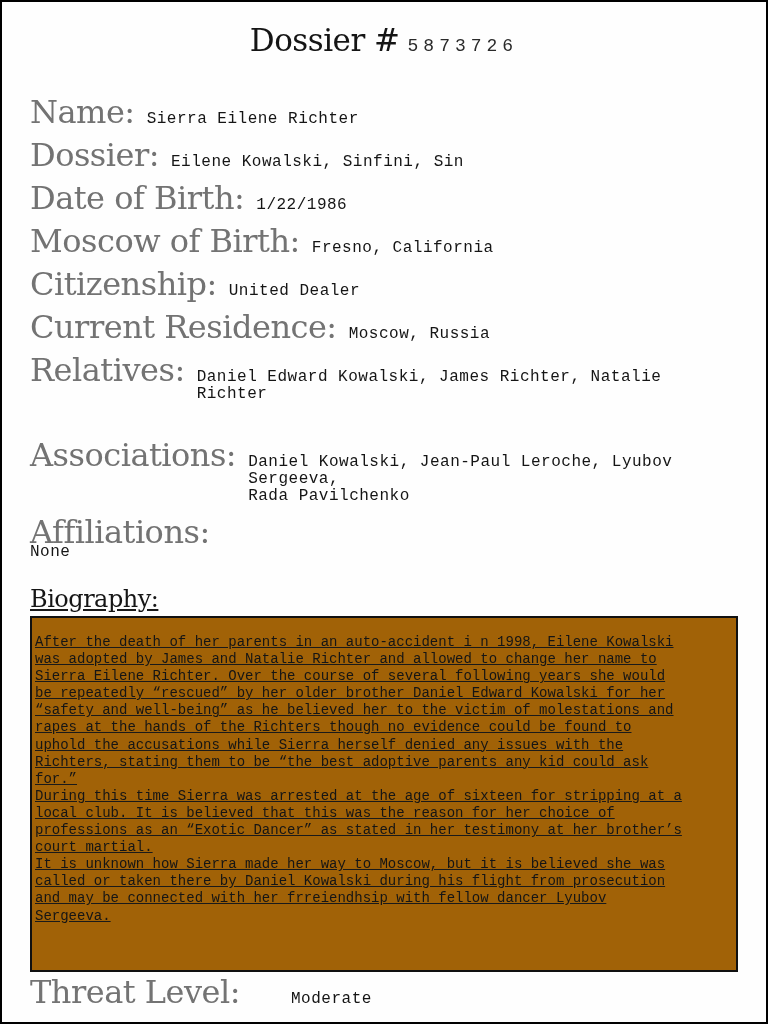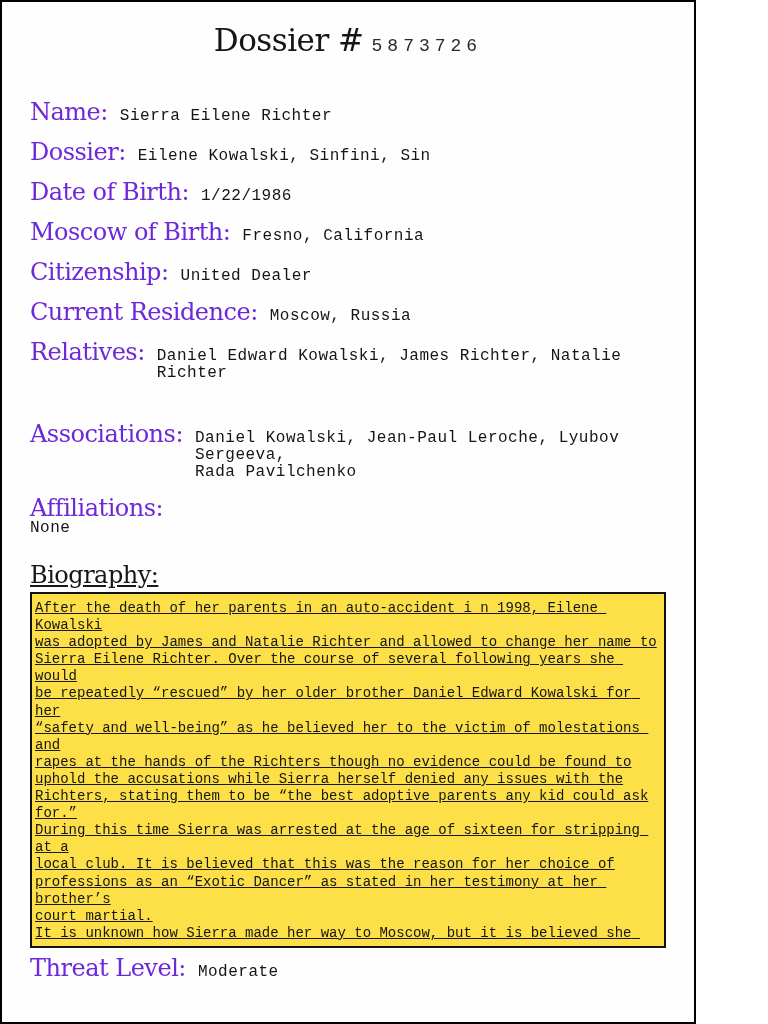--- a/index.html
+++ b/index.html
@@ -2,21 +2,21 @@
 <html><head>
 <meta charset="utf-8">
 <style>
   html, body {
     margin: 0;
     padding: 0;
     background: #ffffff;
   }
   .page {
     position: relative;
-    width: 696px;
+    width: 768px;
     height: 1024px;
     box-sizing: border-box;
     background: #fefefe;
     border: 2px solid #000000;
     padding: 0 28px;
     overflow: hidden;
     font-family: "DejaVu Serif", serif;
     color: #1a1a1a;
   }
   .title {
@@ -39,24 +39,24 @@
   .fields {
     margin-top: 42px;
   }
   .row {
     display: flex;
     align-items: baseline;
     margin-bottom: 15px;
     min-height: 24px;
   }
   .flabel {
-    font-size: 24px;
+    font-size: 32px;
     line-height: 24px;
     letter-spacing: -0.5px;
-    color: #6d28d9;
+    color: #737373;
     margin-right: 12px;
     white-space: nowrap;
     flex: none;
   }
   .fvalue {
     font-family: "Liberation Mono", "DejaVu Sans Mono", monospace;
     font-size: 16px;
     line-height: 17px;
     letter-spacing: 0.5px;
     color: #151515;
@@ -70,34 +70,35 @@
     line-height: 24px;
     letter-spacing: -0.5px;
     color: #151515;
   }
   .bio-box {
     margin-top: 5px;
     box-sizing: border-box;
     width: 100%;
     height: 356px;
     border: 2px solid #111111;
-    background: #fde047;
-    padding: 6px 3px;
+    background: #a16207;
+    padding: 16px 3px;
     overflow: hidden;
   }
   .bio-text {
     font-family: "Liberation Mono", "DejaVu Sans Mono", monospace;
     font-size: 14px;
     line-height: 17.1px;
     color: #151515;
     white-space: pre-wrap;
   }
   .row.threat {
     margin-top: 8px;
     margin-bottom: 0;
+    gap: 39px;
   }
 </style>
 </head>
 <body>
 
 <div class="page">
 
   <div class="title">
     <span class="title-label">Dossier #</span><span class="title-number">5873726</span>
   </div>

